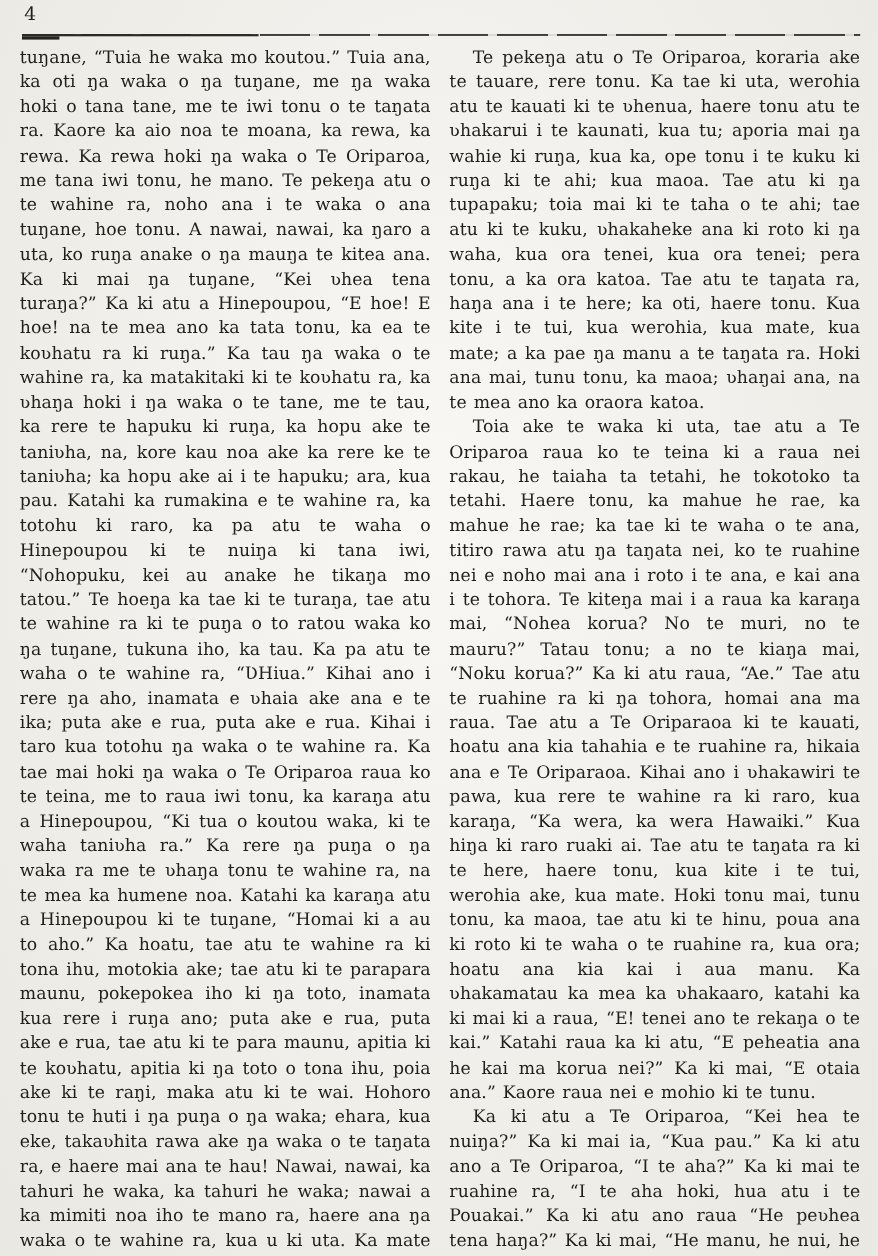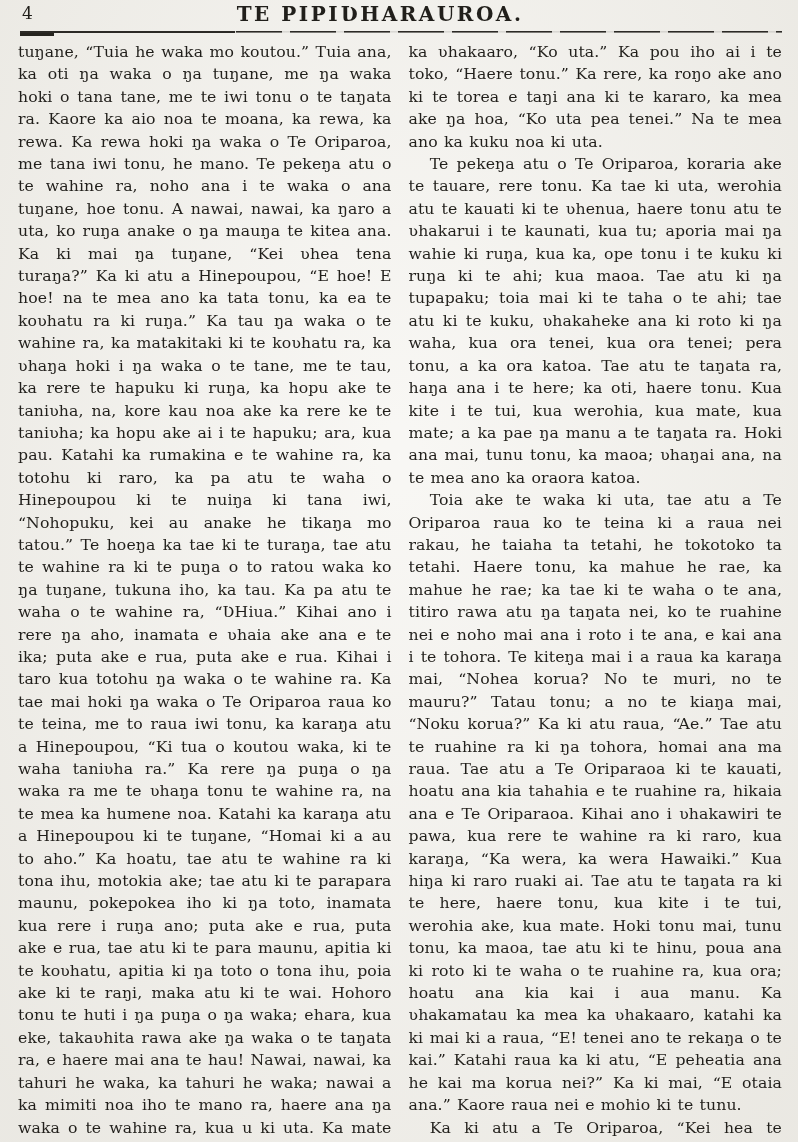--- a/index.html
+++ b/index.html
@@ -74,37 +74,35 @@
   .column p { margin: 0; }
   .column p.indent { text-indent: 1.35em; }
 </style>
 </head>
 <body>
 
 <div class="page">
 
   <div class="header">
     <span class="page-number">4</span>
-    <div class="masthead">TE PIPIƲHARAUROA.</div>
   </div>
 
   <div class="header-rule">
     <div class="rule-line"></div>
     <div class="rule-tick"></div>
   </div>
 
   <div class="columns">
 
     <div class="column">
       <p>tuŋane, “Tuia he waka mo koutou.” Tuia ana, ka oti ŋa waka o ŋa tuŋane, me ŋa waka hoki o tana tane, me te iwi tonu o te taŋata ra. Kaore ka aio noa te moana, ka rewa, ka rewa. Ka rewa hoki ŋa waka o Te Oriparoa, me tana iwi tonu, he mano. Te pekeŋa atu o te wahine ra, noho ana i te waka o ana tuŋane, hoe tonu. A nawai, nawai, ka ŋaro a uta, ko ruŋa anake o ŋa mauŋa te kitea ana. Ka ki mai ŋa tuŋane, “Kei ʋhea tena turaŋa?” Ka ki atu a Hinepoupou, “E hoe! E hoe! na te mea ano ka tata tonu, ka ea te koʋhatu ra ki ruŋa.” Ka tau ŋa waka o te wahine ra, ka matakitaki ki te koʋhatu ra, ka ʋhaŋa hoki i ŋa waka o te tane, me te tau, ka rere te hapuku ki ruŋa, ka hopu ake te taniʋha, na, kore kau noa ake ka rere ke te taniʋha; ka hopu ake ai i te hapuku; ara, kua pau. Katahi ka rumakina e te wahine ra, ka totohu ki raro, ka pa atu te waha o Hinepoupou ki te nuiŋa ki tana iwi, “Nohopuku, kei au anake he tikaŋa mo tatou.” Te hoeŋa ka tae ki te turaŋa, tae atu te wahine ra ki te puŋa o to ratou waka ko ŋa tuŋane, tukuna iho, ka tau. Ka pa atu te waha o te wahine ra, “ƲHiua.” Kihai ano i rere ŋa aho, inamata e ʋhaia ake ana e te ika; puta ake e rua, puta ake e rua. Kihai i taro kua totohu ŋa waka o te wahine ra. Ka tae mai hoki ŋa waka o Te Oriparoa raua ko te teina, me to raua iwi tonu, ka karaŋa atu a Hinepoupou, “Ki tua o koutou waka, ki te waha taniʋha ra.” Ka rere ŋa puŋa o ŋa waka ra me te ʋhaŋa tonu te wahine ra, na te mea ka humene noa. Katahi ka karaŋa atu a Hinepoupou ki te tuŋane, “Homai ki a au to aho.” Ka hoatu, tae atu te wahine ra ki tona ihu, motokia ake; tae atu ki te parapara maunu, pokepokea iho ki ŋa toto, inamata kua rere i ruŋa ano; puta ake e rua, puta ake e rua, tae atu ki te para maunu, apitia ki te koʋhatu, apitia ki ŋa toto o tona ihu, poia ake ki te raŋi, maka atu ki te wai. Hohoro tonu te huti i ŋa puŋa o ŋa waka; ehara, kua eke, takaʋhita rawa ake ŋa waka o te taŋata ra, e haere mai ana te hau! Nawai, nawai, ka tahuri he waka, ka tahuri he waka; nawai a ka mimiti noa iho te mano ra, haere ana ŋa waka o te wahine ra, kua u ki uta. Ka mate te iwi o Te Oriparoa raua ko te teina. Ka ea te mate o te wahine, ra o Hinepoupou. Ka ora a Te Oriparoa raua ko teina ko Maninipounamu.</p>
 
     </div>
 
     <div class="column">
-      <p>ka ʋhakaaro, “Ko uta.” Ka pou iho ai i te toko, “Haere tonu.” Ka rere, ka roŋo ake ano ki te torea e taŋi ana ki te kararo, ka mea ake ŋa hoa, “Ko uta pea tenei.” Na te mea ano ka kuku noa ki uta.</p>
       <p class="indent">Te pekeŋa atu o Te Oriparoa, koraria ake te tauare, rere tonu. Ka tae ki uta, werohia atu te kauati ki te ʋhenua, haere tonu atu te ʋhakarui i te kaunati, kua tu; aporia mai ŋa wahie ki ruŋa, kua ka, ope tonu i te kuku ki ruŋa ki te ahi; kua maoa. Tae atu ki ŋa tupapaku; toia mai ki te taha o te ahi; tae atu ki te kuku, ʋhakaheke ana ki roto ki ŋa waha, kua ora tenei, kua ora tenei; pera tonu, a ka ora katoa. Tae atu te taŋata ra, haŋa ana i te here; ka oti, haere tonu. Kua kite i te tui, kua werohia, kua mate, kua mate; a ka pae ŋa manu a te taŋata ra. Hoki ana mai, tunu tonu, ka maoa; ʋhaŋai ana, na te mea ano ka oraora katoa.</p>
       <p class="indent">Toia ake te waka ki uta, tae atu a Te Oriparoa raua ko te teina ki a raua nei rakau, he taiaha ta tetahi, he tokotoko ta tetahi. Haere tonu, ka mahue he rae, ka mahue he rae; ka tae ki te waha o te ana, titiro rawa atu ŋa taŋata nei, ko te ruahine nei e noho mai ana i roto i te ana, e kai ana i te tohora. Te kiteŋa mai i a raua ka karaŋa mai, “Nohea korua? No te muri, no te mauru?” Tatau tonu; a no te kiaŋa mai, “Noku korua?” Ka ki atu raua, “Ae.” Tae atu te ruahine ra ki ŋa tohora, homai ana ma raua. Tae atu a Te Oriparaoa ki te kauati, hoatu ana kia tahahia e te ruahine ra, hikaia ana e Te Oriparaoa. Kihai ano i ʋhakawiri te pawa, kua rere te wahine ra ki raro, kua karaŋa, “Ka wera, ka wera Hawaiki.” Kua hiŋa ki raro ruaki ai. Tae atu te taŋata ra ki te here, haere tonu, kua kite i te tui, werohia ake, kua mate. Hoki tonu mai, tunu tonu, ka maoa, tae atu ki te hinu, poua ana ki roto ki te waha o te ruahine ra, kua ora; hoatu ana kia kai i aua manu. Ka ʋhakamatau ka mea ka ʋhakaaro, katahi ka ki mai ki a raua, “E! tenei ano te rekaŋa o te kai.” Katahi raua ka ki atu, “E peheatia ana he kai ma korua nei?” Ka ki mai, “E otaia ana.” Kaore raua nei e mohio ki te tunu.</p>
       <p class="indent">Ka ki atu a Te Oriparoa, “Kei hea te nuiŋa?” Ka ki mai ia, “Kua pau.” Ka ki atu ano a Te Oriparoa, “I te aha?” Ka ki mai te ruahine ra, “I te aha hoki, hua atu i te Pouakai.” Ka ki atu ano raua “He peʋhea tena haŋa?” Ka ki mai, “He manu, he nui, he nui noa atu; kotahi kumi te roa o tetahi parirau, kotahi kumi te roa o tetahi parirau; nana maua nei i huna; a ko au anake te rereŋa.” Ka ki ano</p>
     </div>
 
   </div>
 
 </div>
 
 </body></html>

